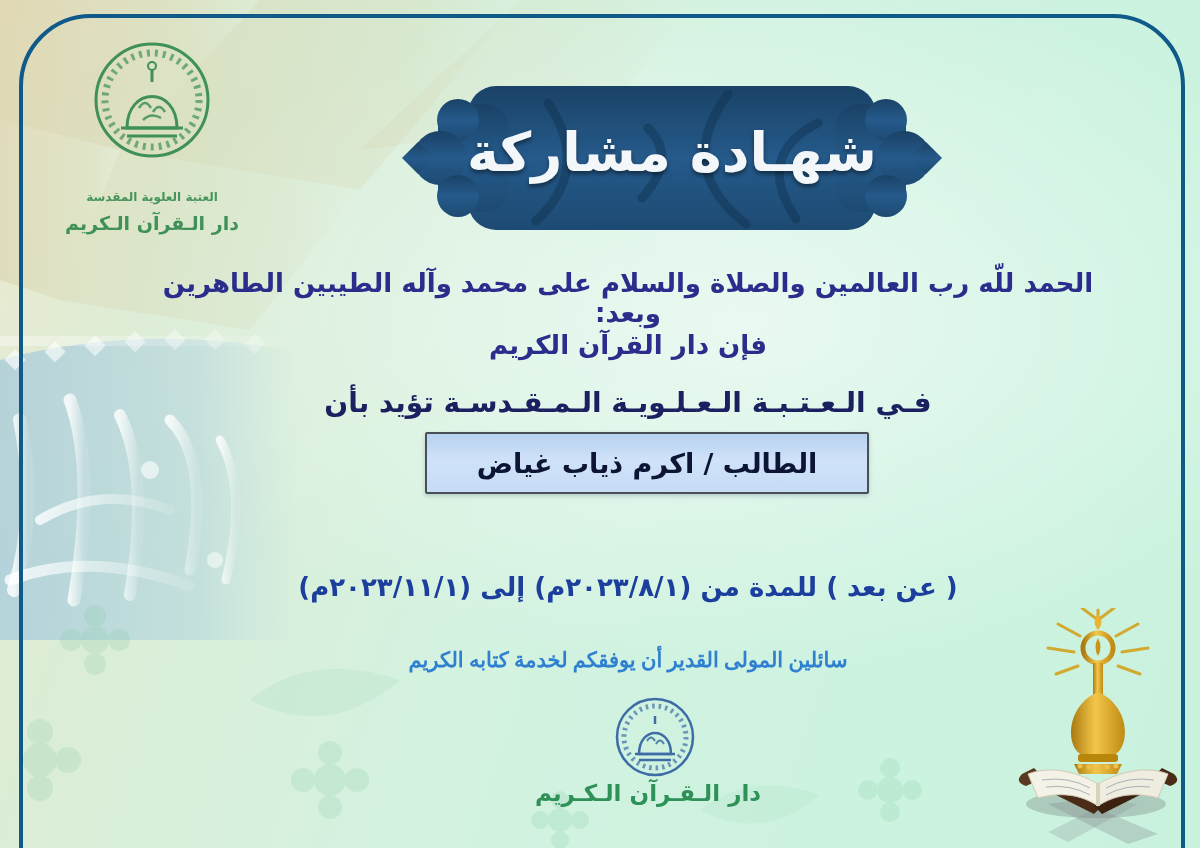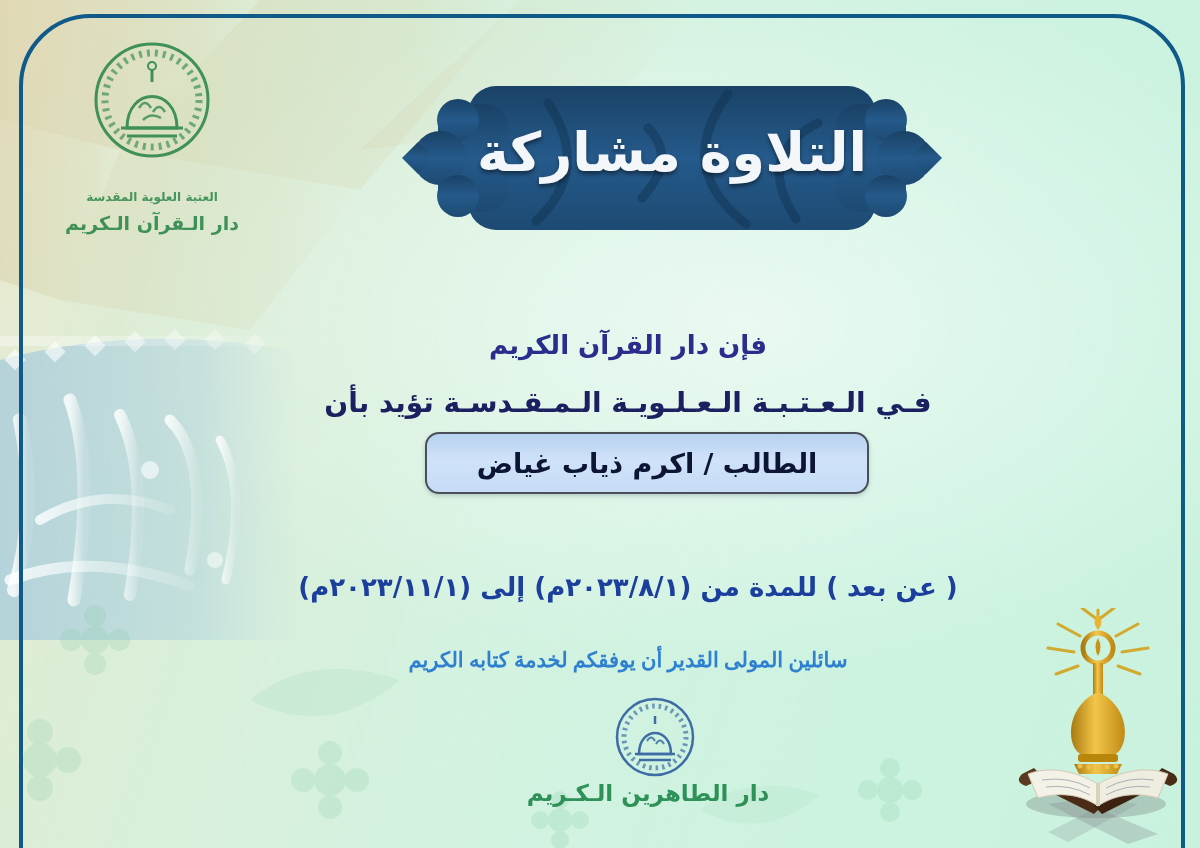--- a/index.html
+++ b/index.html
@@ -27,21 +27,21 @@
   
   .col{position:absolute;left:128px;width:1000px;text-align:center;}
   .t-hamd   {top:268px;font-size:26px;font-weight:bold;color:#2a2d8c;}
   .t-org    {top:330px;font-size:26px;font-weight:bold;color:#2a2d8c;}
   .t-shrine {top:386px;font-size:28px;font-weight:bold;color:#1a2060;}
   .t-course {top:512px;font-size:28px;font-weight:bold;color:#1a5a38;}
   .t-dates  {top:572px;font-size:26px;font-weight:bold;color:#1c3f9e;}
   .t-prayer {top:648px;font-size:21px;font-weight:bold;color:#2f80d0;font-family:Liberation Serif, serif;}
   .name-box{
     position:absolute;left:425px;top:432px;width:440px;height:58px;
-    border:2px solid #4a4f57;border-radius:14px;
+    border:2px solid #4a4f57;border-radius:2px;
     background:linear-gradient(180deg,#b7d2ef 0%,#cfe2f8 45%,#c6dcf6 100%);
     box-shadow:0 2px 4px rgba(60,80,110,0.25);
     display:flex;align-items:center;justify-content:center;
     font-size:27px;font-weight:bold;color:#0d1535;
   }
   
   .footer-emblem{position:absolute;left:612px;top:694px;}
   .footer-org{
     position:absolute;left:448px;top:780px;width:400px;text-align:center;
     font-size:23px;font-weight:bold;color:#2e9158;letter-spacing:1px;
@@ -195,23 +195,24 @@
         <polygon points="4,90 20,74 36,90 20,106"></polygon>
         <polygon points="512,90 528,74 544,90 528,106"></polygon>
       </g>
       <g clip-path="url(#bannerClip)" fill="none" stroke="#10314f" stroke-width="9" opacity="0.45" stroke-linecap="round">
         <path d="M150,35 q44,66 -12,118"></path>
         <path d="M330,26 q-54,74 18,130"></path>
         <path d="M420,55 q-64,32 -22,96"></path>
         <path d="M250,60 q30,30 -6,70"></path>
       </g>
     </svg>
-    <div class="banner-title">التلاوة مشاركة</div>
-  </div>
-
+    <div class="banner-title">شهـادة مشاركة</div>
+  </div>
+
+  <div class="col t-hamd">الحمد للّه رب العالمين والصلاة والسلام على محمد وآله الطيبين الطاهرين وبعد:</div>
   <div class="col t-shrine">فـي الـعـتـبـة الـعـلـويـة الـمـقـدسـة تؤيد بأن</div>
   <div class="col t-org">فإن دار القرآن الكريم</div>
 
   <div class="name-box">
     <span>الطالب / اكرم ذياب غياض</span>
   </div>
 
   <div class="col t-dates">( عن بعد ) للمدة من (٢٠٢٣/٨/١م) إلى (٢٠٢٣/١١/١م)</div>
   <div class="col t-prayer">سائلين المولى القدير أن يوفقكم لخدمة كتابه الكريم</div>
 
@@ -220,21 +221,21 @@
       <g fill="none" stroke="#3e6da6">
         <circle cx="43" cy="43" r="38" stroke-width="2.5"></circle>
         <circle cx="43" cy="43" r="31" stroke-width="5" stroke-dasharray="2.5 4" opacity="0.7"></circle>
         <path d="M27,60 C27,32 59,32 59,60 Z" stroke-width="2.5"></path>
         <path d="M43,22 v8" stroke-width="2.5"></path>
         <path d="M23,60 h40 M27,66 h32" stroke-width="2.5"></path>
         <path d="M35,47 q4,-7 8,0 M44,50 q4,-7 8,0" stroke-width="2" opacity="0.85"></path>
       </g>
     </svg>
   </div>
-  <div class="footer-org">دار الطاهرين الـكـريم</div>
+  <div class="footer-org">دار الـقـرآن الـكـريم</div>
 
   <svg class="quran-art" width="180" height="238" viewBox="0 0 180 238">
     <defs>
       <linearGradient id="goldGrad" x1="0" y1="0" x2="1" y2="0">
         <stop offset="0" stop-color="#a97a10"></stop>
         <stop offset="0.45" stop-color="#f3c64a"></stop>
         <stop offset="1" stop-color="#c08a14"></stop>
       </linearGradient>
     </defs>
 

